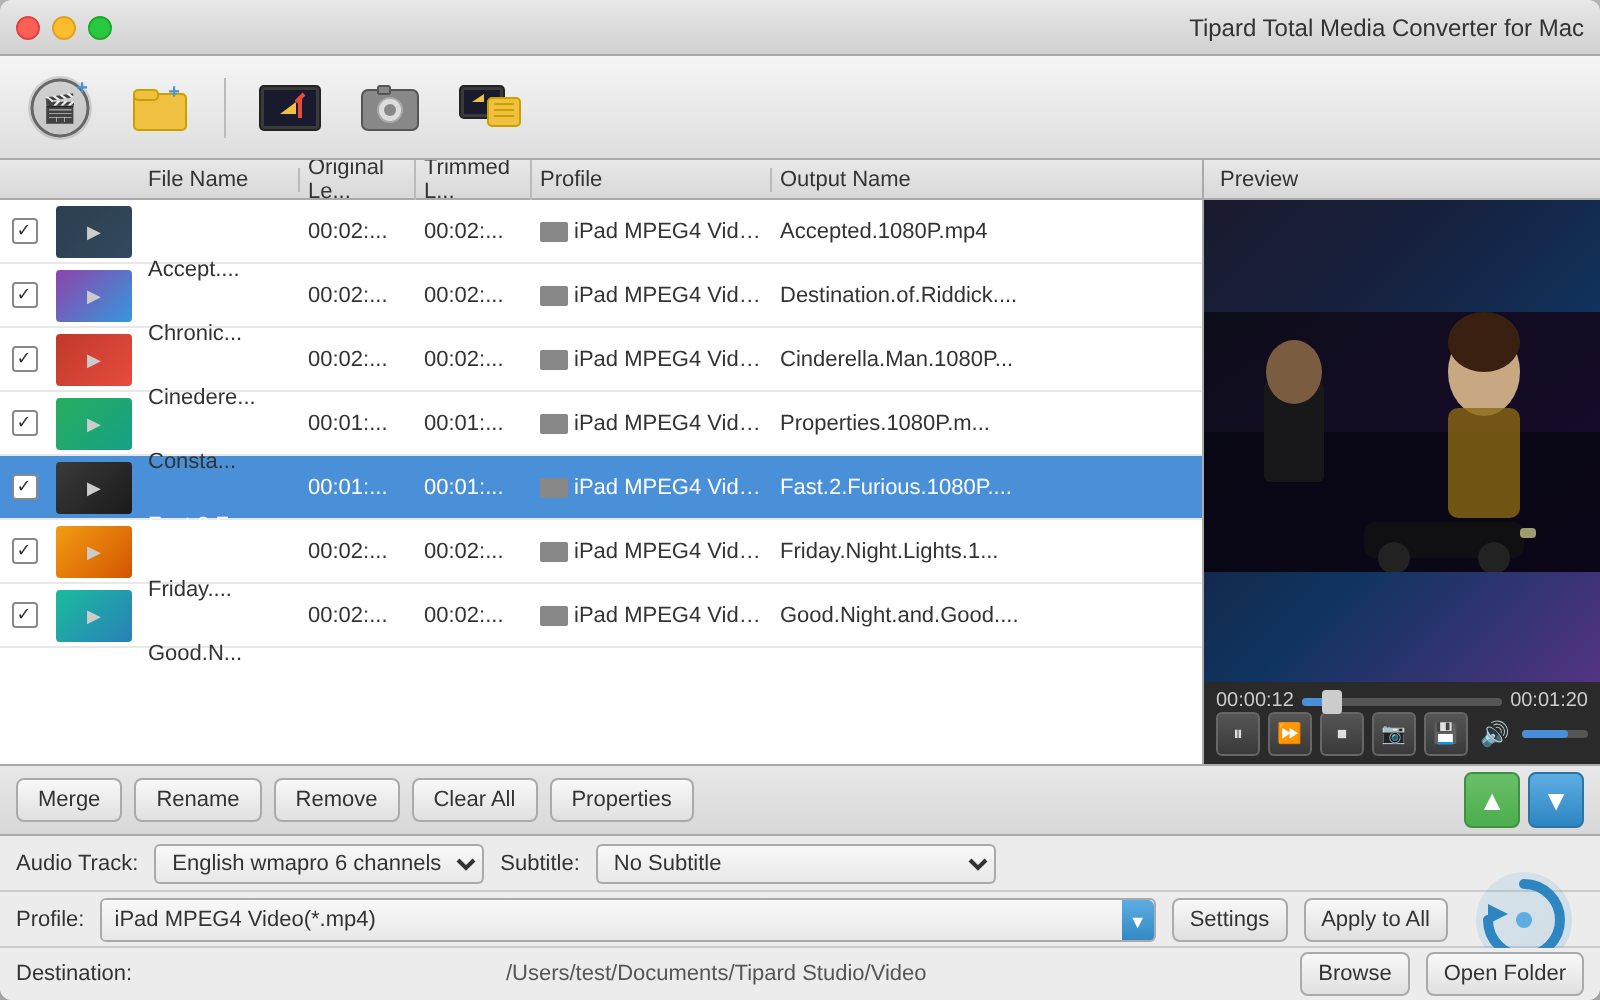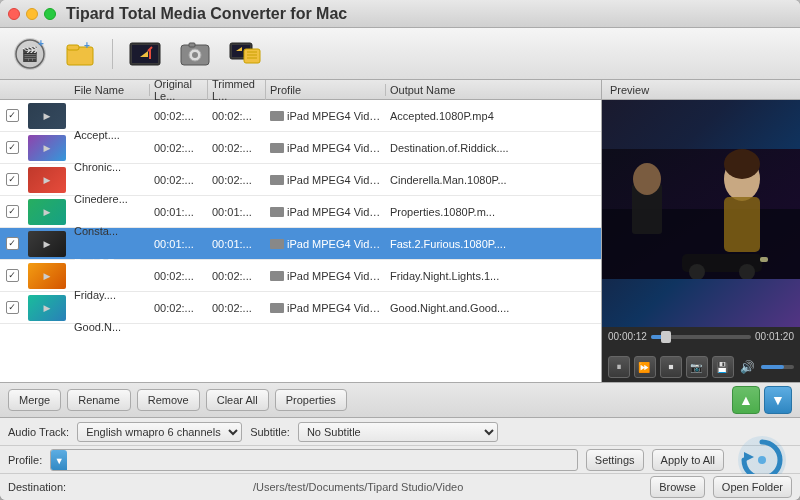--- a/index.html
+++ b/index.html
@@ -42,23 +42,23 @@
       width: 12px;
       height: 12px;
       border-radius: 50%;
       cursor: pointer;
     }
     .traffic-light.close { background: #ff5f57; border: 1px solid #e0443e; }
     .traffic-light.minimize { background: #ffbd2e; border: 1px solid #dea123; }
     .traffic-light.maximize { background: #28c940; border: 1px solid #1aab29; }
     .title-text {
       flex: 1;
-      text-align: left;
-      font-size: 16px;
-      font-weight: 700;
+      text-align: right;
+      font-size: 12px;
+      font-weight: 400;
       color: #333;
     }
 
     
     .toolbar {
       height: 52px;
       background: linear-gradient(to bottom, #f5f5f5, #dedede);
       border-bottom: 1px solid #aaa;
       display: flex;
       align-items: center;
@@ -231,21 +231,21 @@
 
     .preview-controls-bar {
       background: #2a2a2a;
       padding: 4px 6px;
     }
 
     .time-row {
       display: flex;
       align-items: center;
       gap: 4px;
-      margin-bottom: 14px;
+      margin-bottom: 0;
     }
 
     .time-text {
       font-size: 10px;
       color: #ccc;
       flex-shrink: 0;
     }
 
     .progress-track {
       flex: 1;
@@ -849,20 +849,21 @@
       </select>
       <span class="settings-label">Subtitle:</span>
       <select class="settings-select" style="flex:1;max-width:200px;">
         <option>No Subtitle</option>
       </select>
     </div>
 
     <div class="profile-row">
       <span class="settings-label">Profile:</span>
       <div class="profile-select-wrapper">
+        <div class="profile-select-text">iPad MPEG4 Video(*.mp4)</div>
         <div class="profile-select-arrow">▼</div>
       </div>
       <button class="side-btn">Settings</button>
       <button class="side-btn">Apply to All</button>
       <div class="refresh-icon-container">
         <svg class="refresh-icon-svg" viewBox="0 0 52 52">
           <defs>
             <linearGradient id="refresh-grad" x1="0" y1="0" x2="1" y2="1">
               <stop offset="0%" stop-color="#5dade2"></stop>
               <stop offset="100%" stop-color="#2e86c1"></stop>

